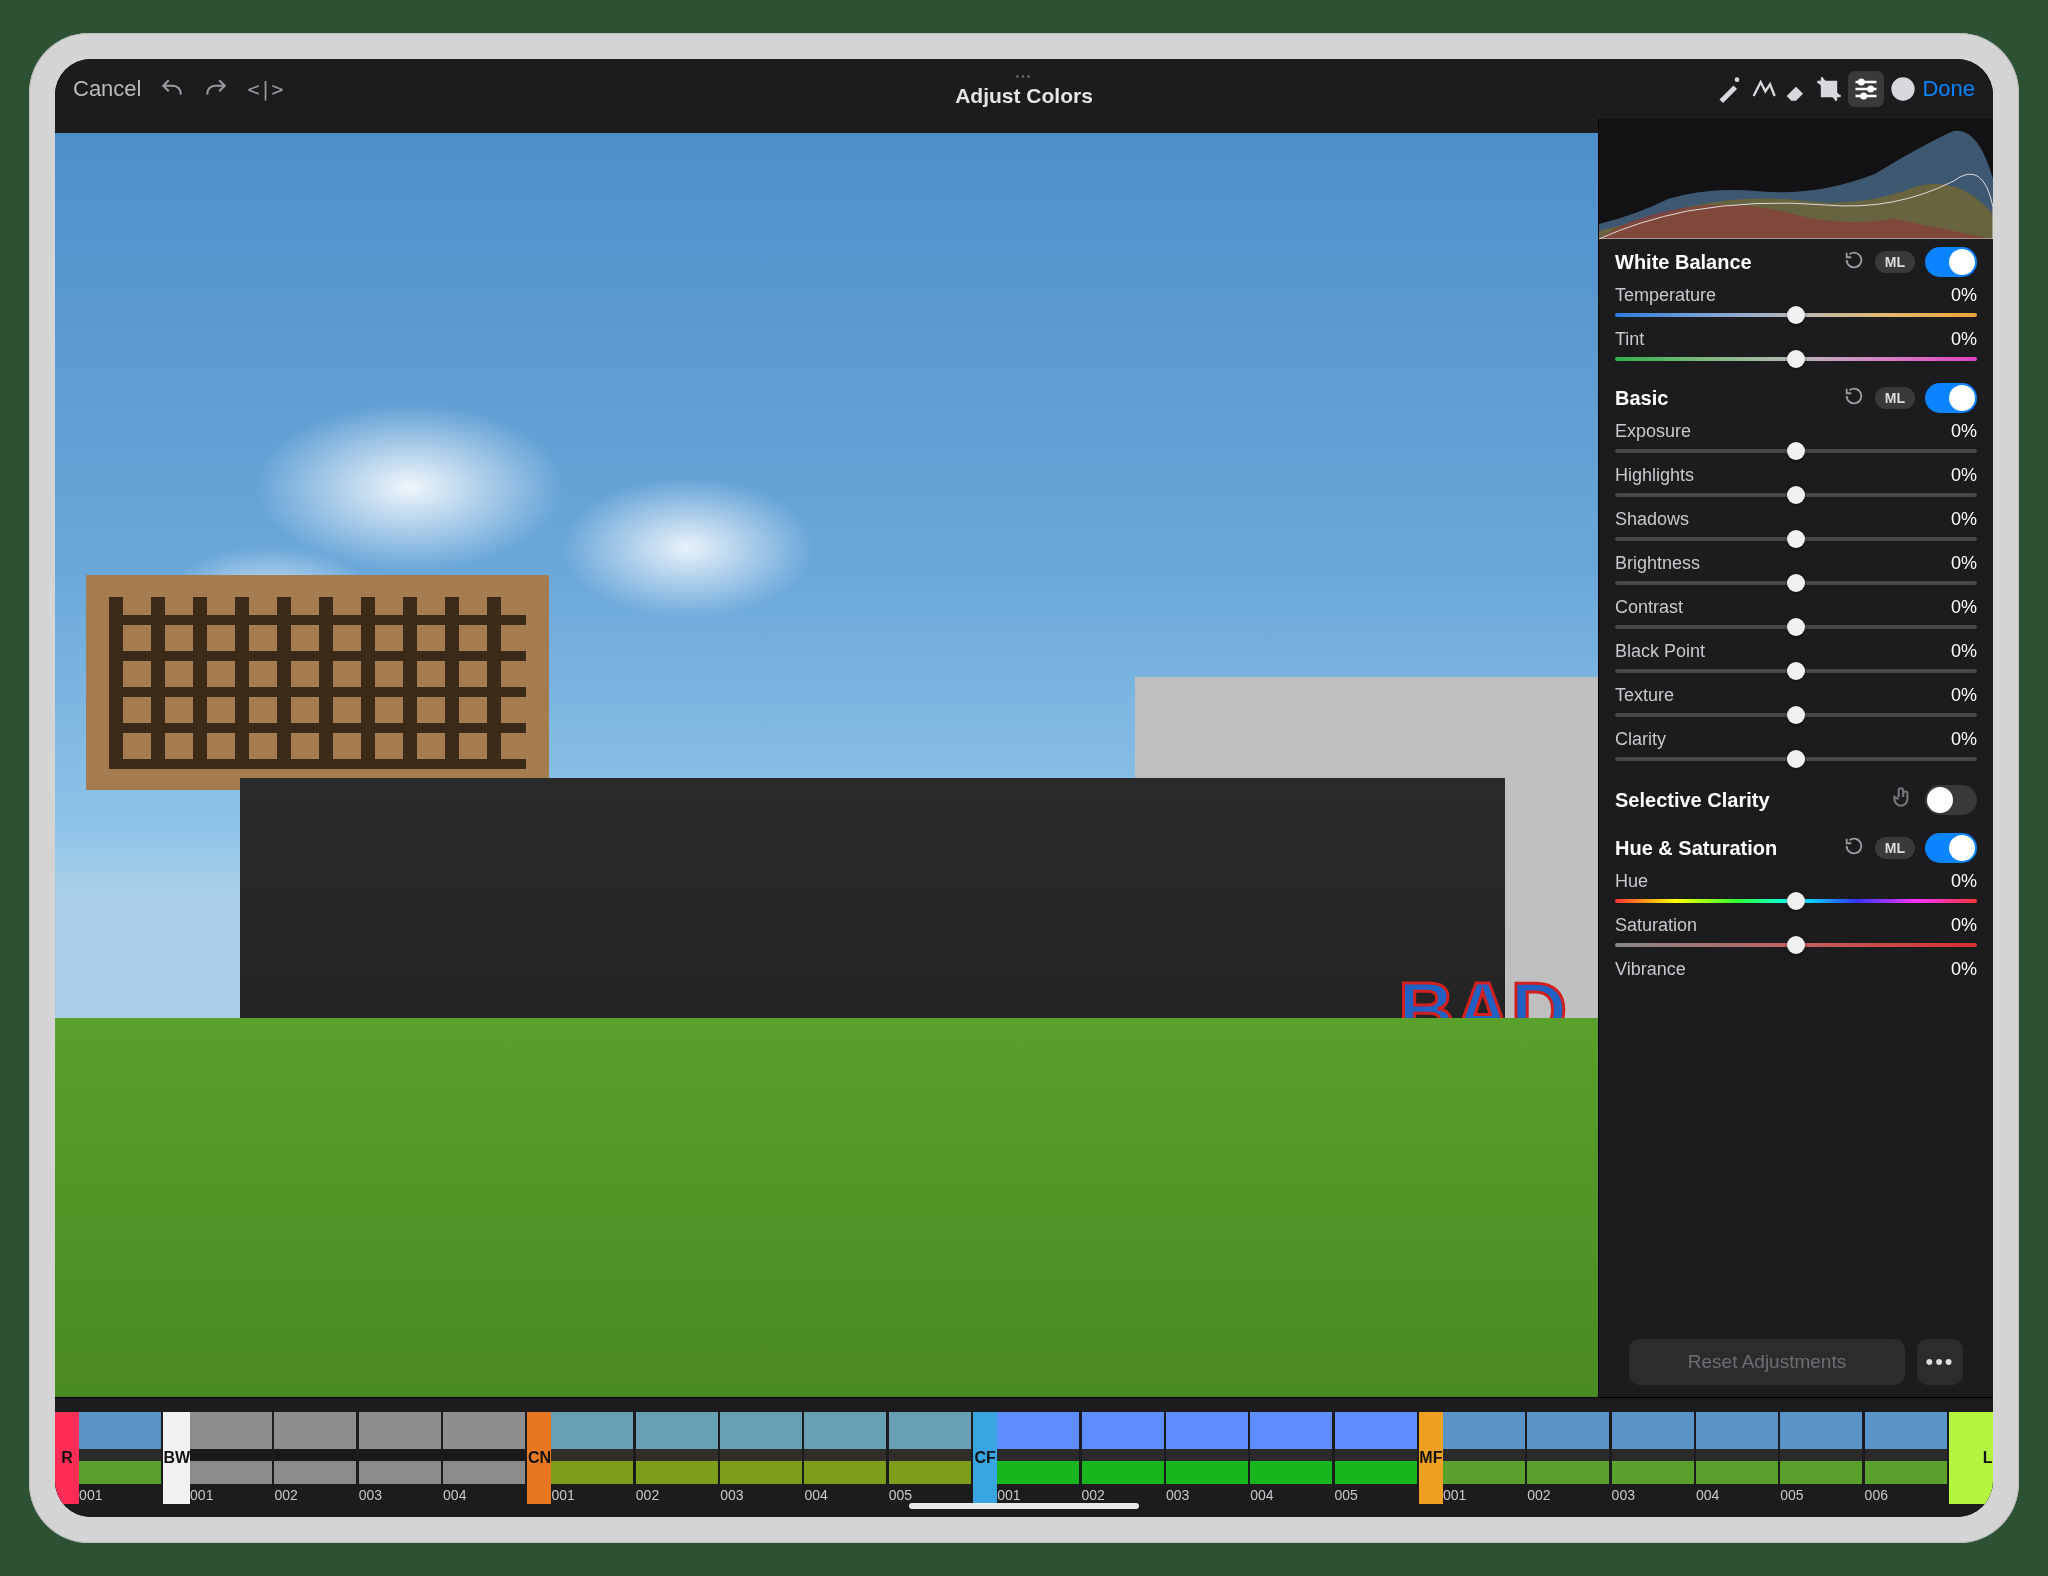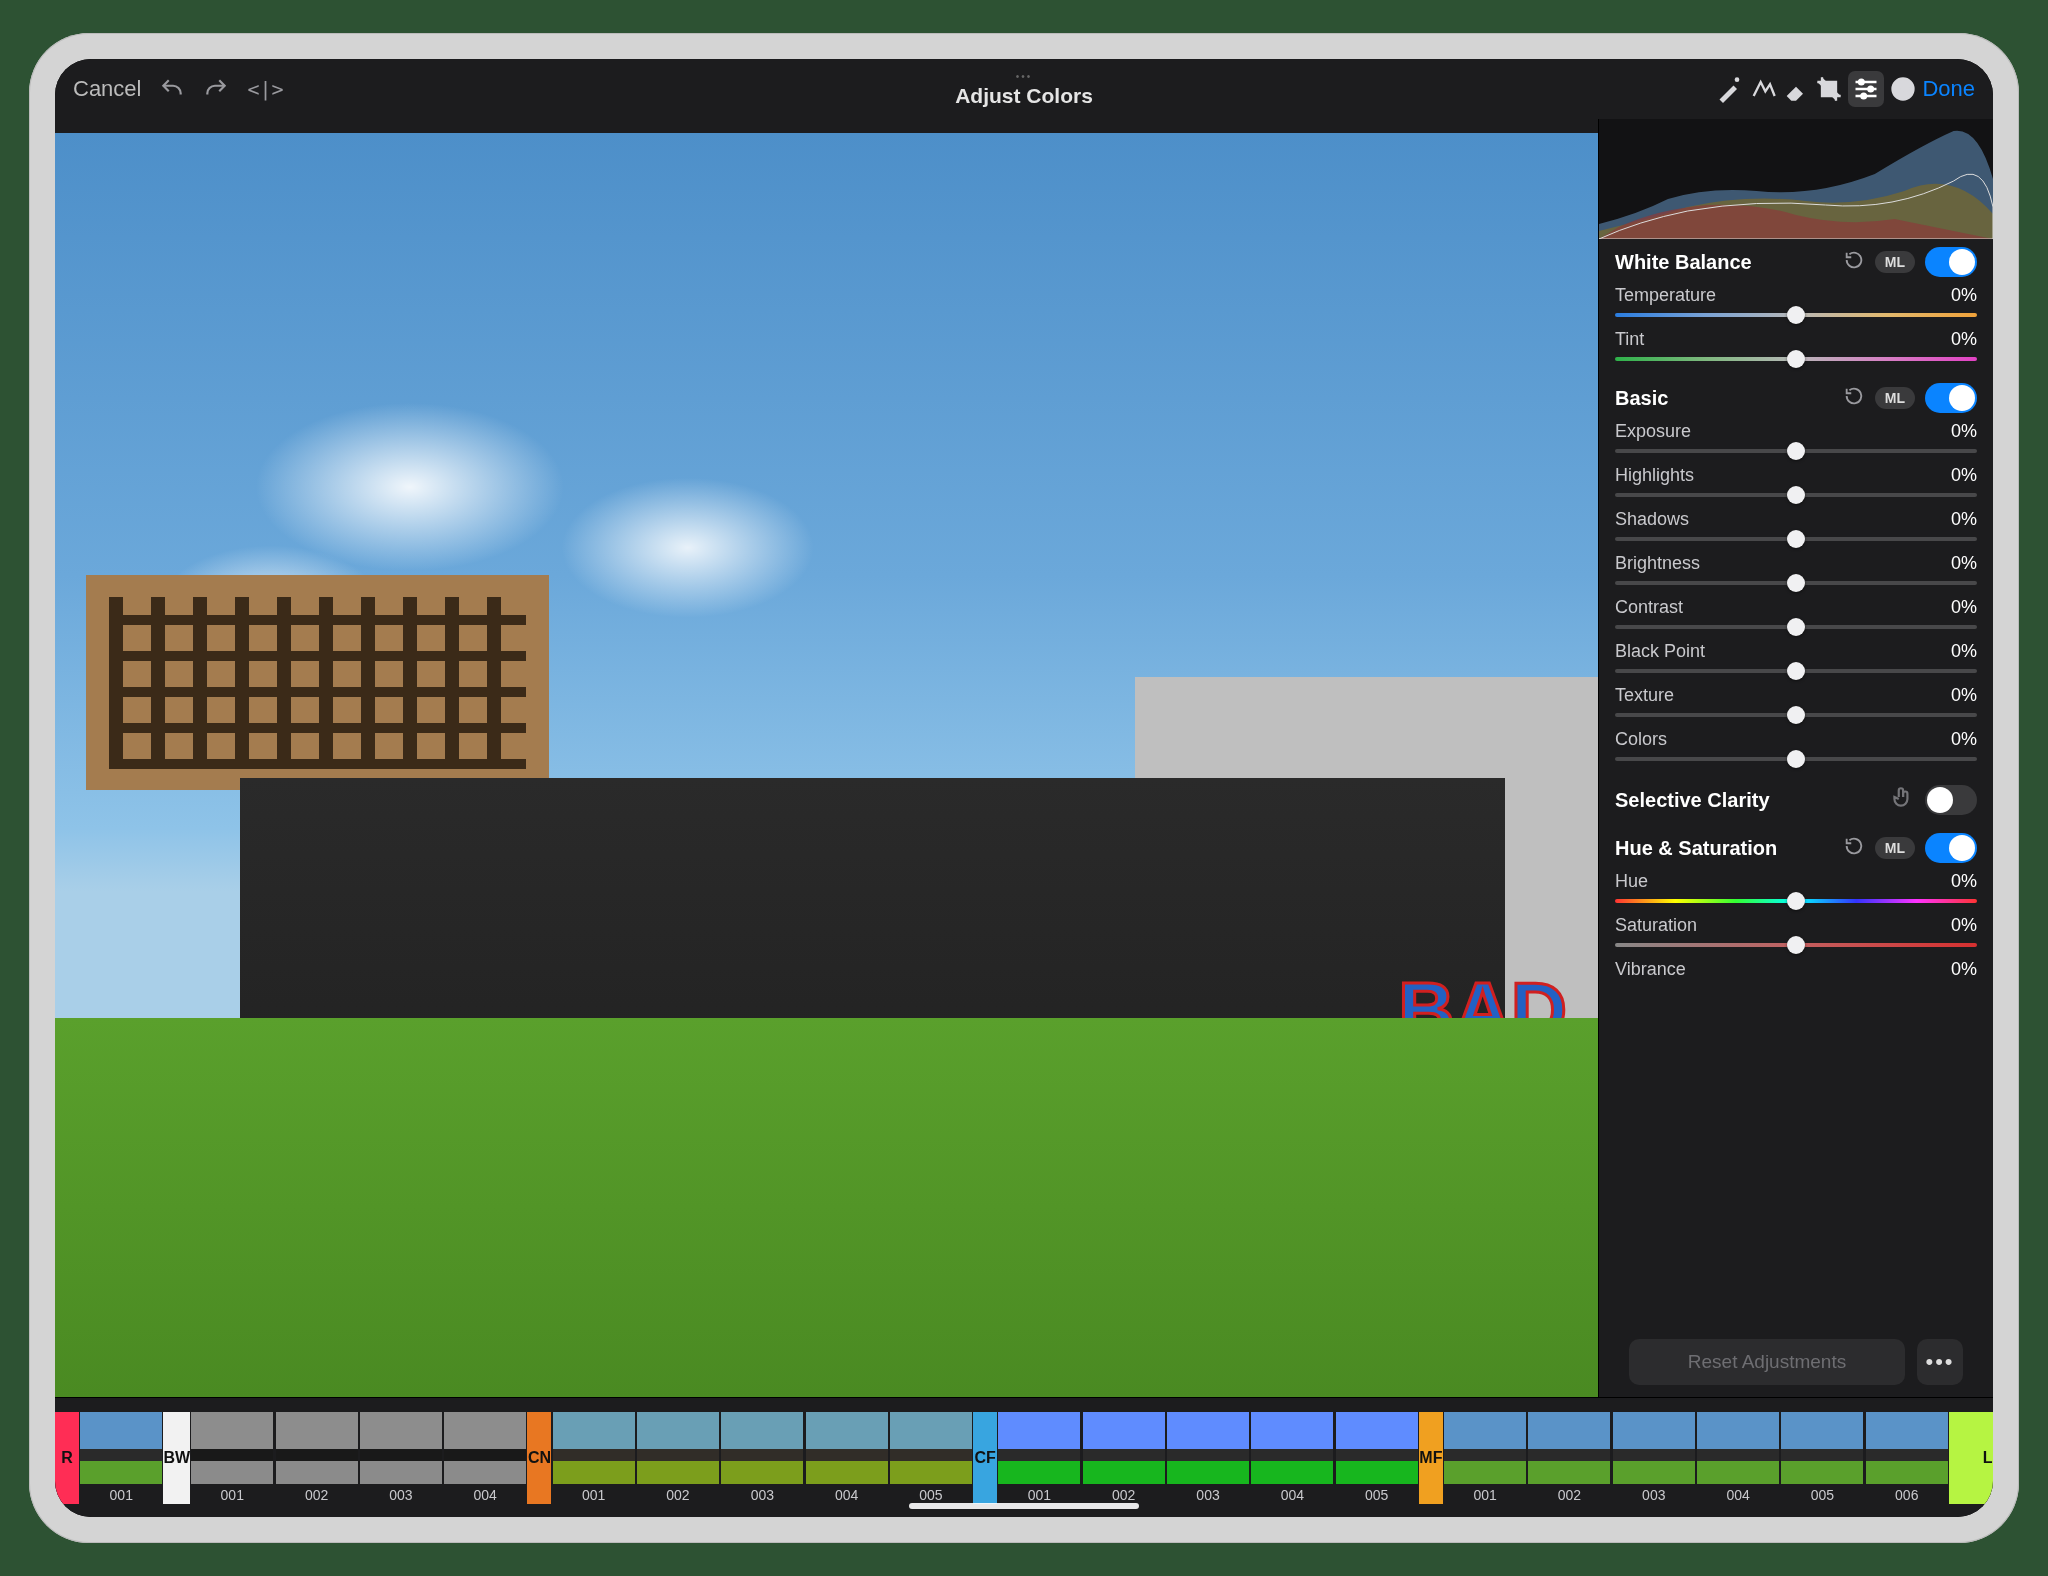--- a/index.html
+++ b/index.html
@@ -222,21 +222,21 @@
     width:28px; height:92px; display:flex; align-items:center; justify-content:center;
     font-size:16px; font-weight:700; color:#111;
   }
   .chip.r{ background:#ff2d55;}
   .chip.bw{ background:#f2f2f2;}
   .chip.cn{ background:#e87722;}
   .chip.cf{ background:#38a5e0;}
   .chip.mf{ background:#f0a020;}
   .chip.ls{ background:#b6f442;padding-left:44px;}
   .thumb-item{
-    width:98px; display:flex; flex-direction:column; align-items:center; gap:3px;
+    width:98px; display:flex; flex-direction:column; align-items:flex-start; gap:3px;
   }
   .thumb-img{
     width:82px; height:72px;
     background:
       linear-gradient(to bottom, #5a93c8 0 52%, #2a2a2a 52% 68%, #5aa02c 68% 100%);
     position:relative;
   }
   .thumb-img.bwimg{ filter:grayscale(1) contrast(1.2); }
   .thumb-img.warm{ filter:sepia(.35) saturate(1.5) hue-rotate(-10deg); }
   .thumb-img.cool{ filter:saturate(1.6) hue-rotate(18deg); }
@@ -448,21 +448,21 @@
               <div class="slider-top">
                 <span>Texture</span>
                 <span class="slider-val">0%</span>
               </div>
               <div class="slider-track">
                 <div class="thumb" style="left:50%"></div>
               </div>
             </div>
           <div class="slider-row">
               <div class="slider-top">
-                <span>Colors</span>
+                <span>Clarity</span>
                 <span class="slider-val">0%</span>
               </div>
               <div class="slider-track">
                 <div class="thumb" style="left:50%"></div>
               </div>
             </div>
 
           <div class="divider"></div>
 
           <div class="selective-row">

